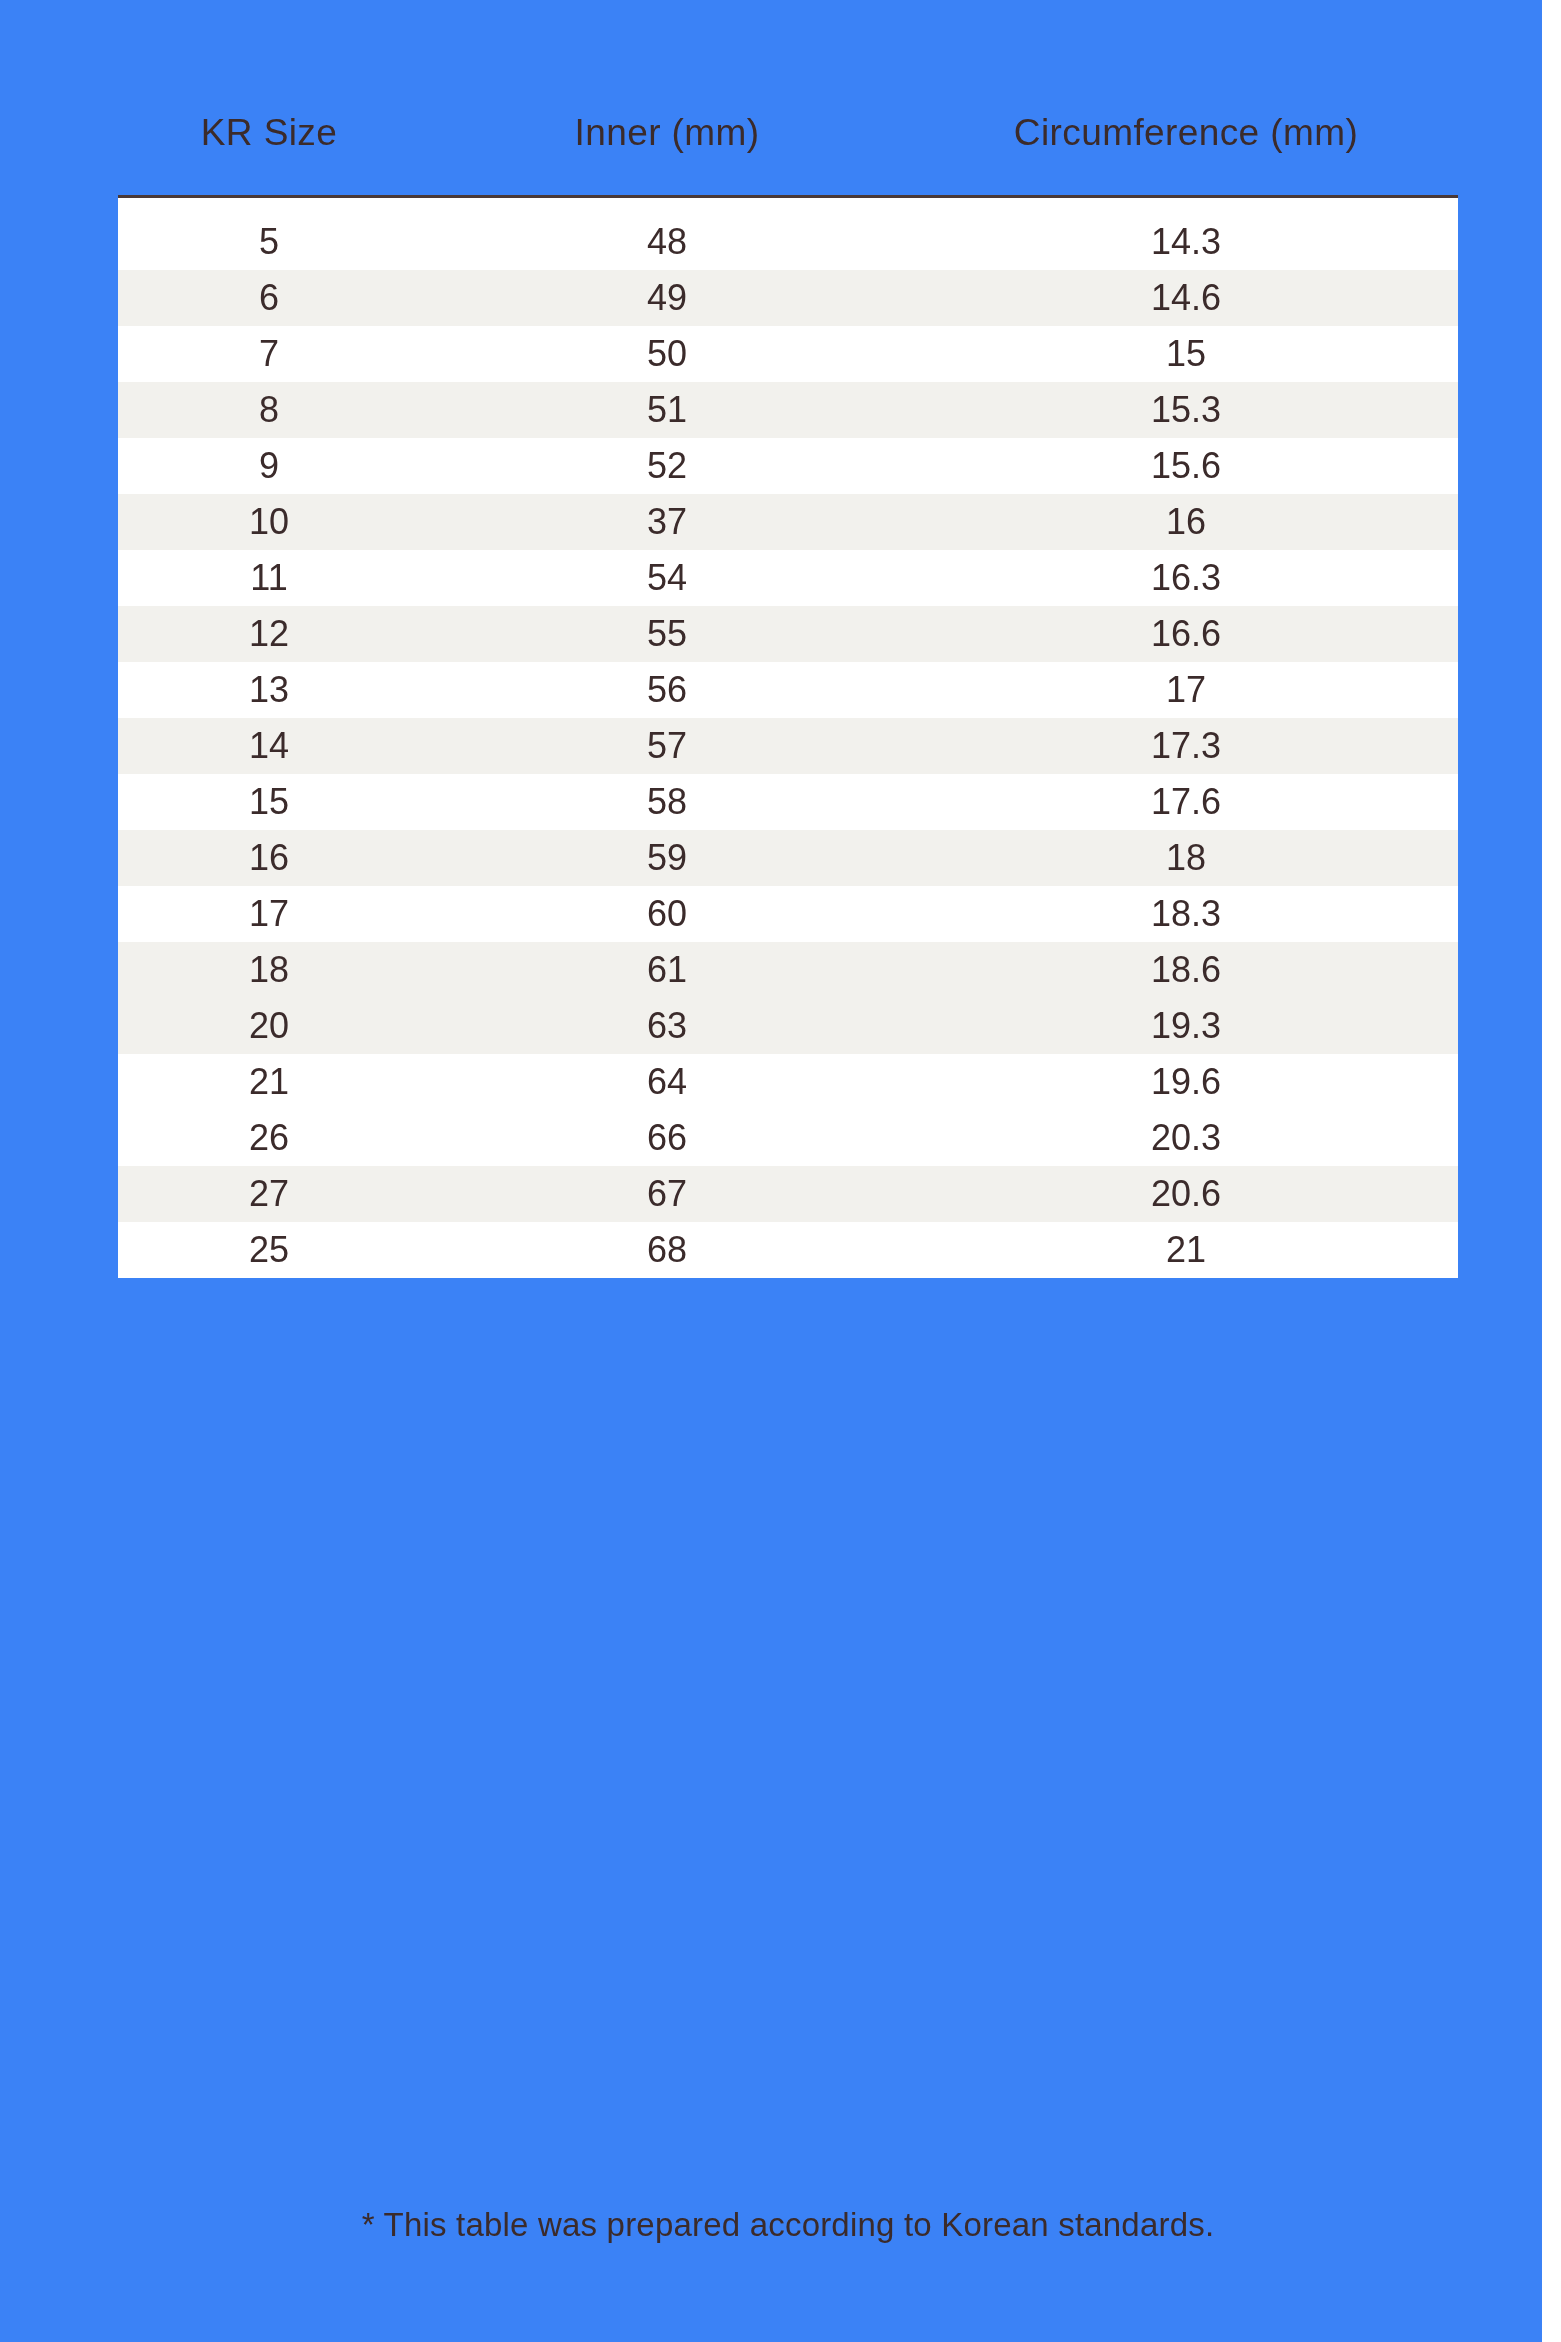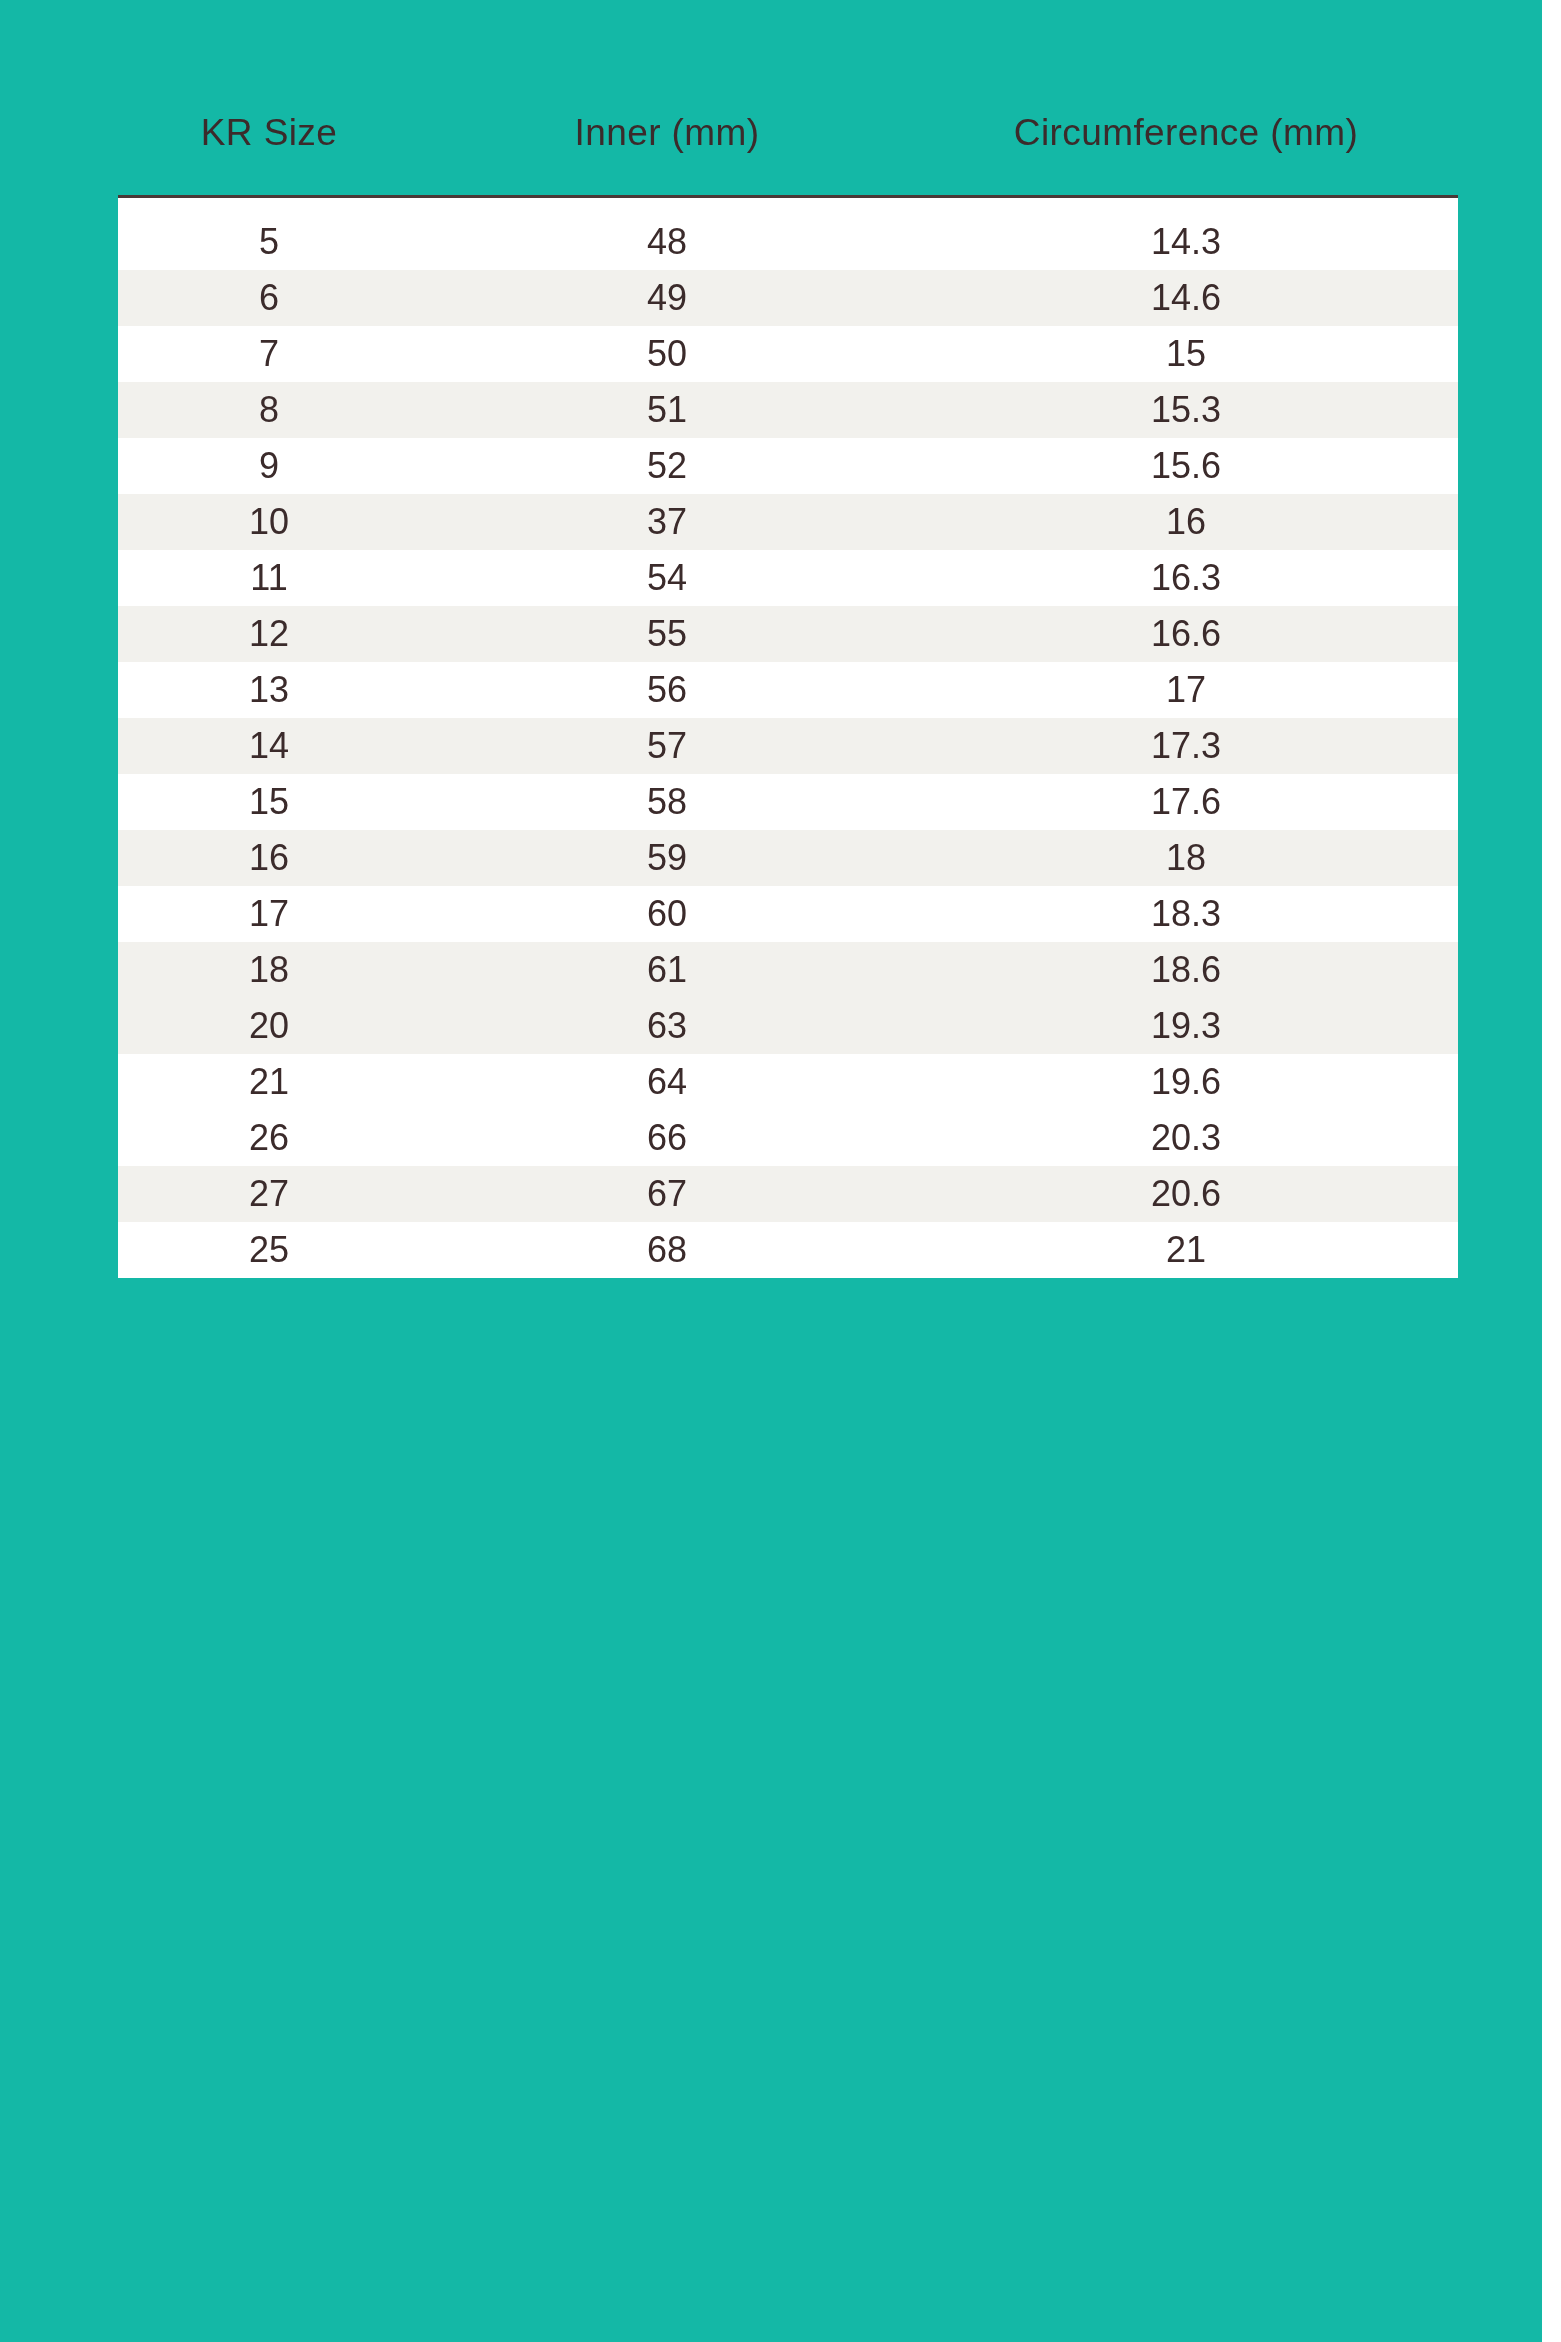--- a/index.html
+++ b/index.html
@@ -13,21 +13,21 @@
     font-family: "Liberation Sans", sans-serif;
     color: #3a2a2a;
     -webkit-font-smoothing: antialiased;
   }
 
   .page {
     position: relative;
     width: 1542px;
     height: 2342px;
     box-sizing: border-box;
-    background: #14b8a6;
+    background: #3b82f6;
     overflow: hidden;
     padding-left: 12px;
   }
 
   .size-table {
     position: absolute;
     left: 118px;
     top: 112px;
     width: 1340px;
     border-collapse: collapse;
@@ -192,15 +192,16 @@
           <td>20.6</td>
         </tr>
         <tr class="odd">
           <td>25</td>
           <td>68</td>
           <td>21</td>
         </tr>
       </tbody>
   </table>
 
+  <div class="footnote">* This table was prepared according to Korean standards.</div>
 
 </div>
 
 
 </body></html>

